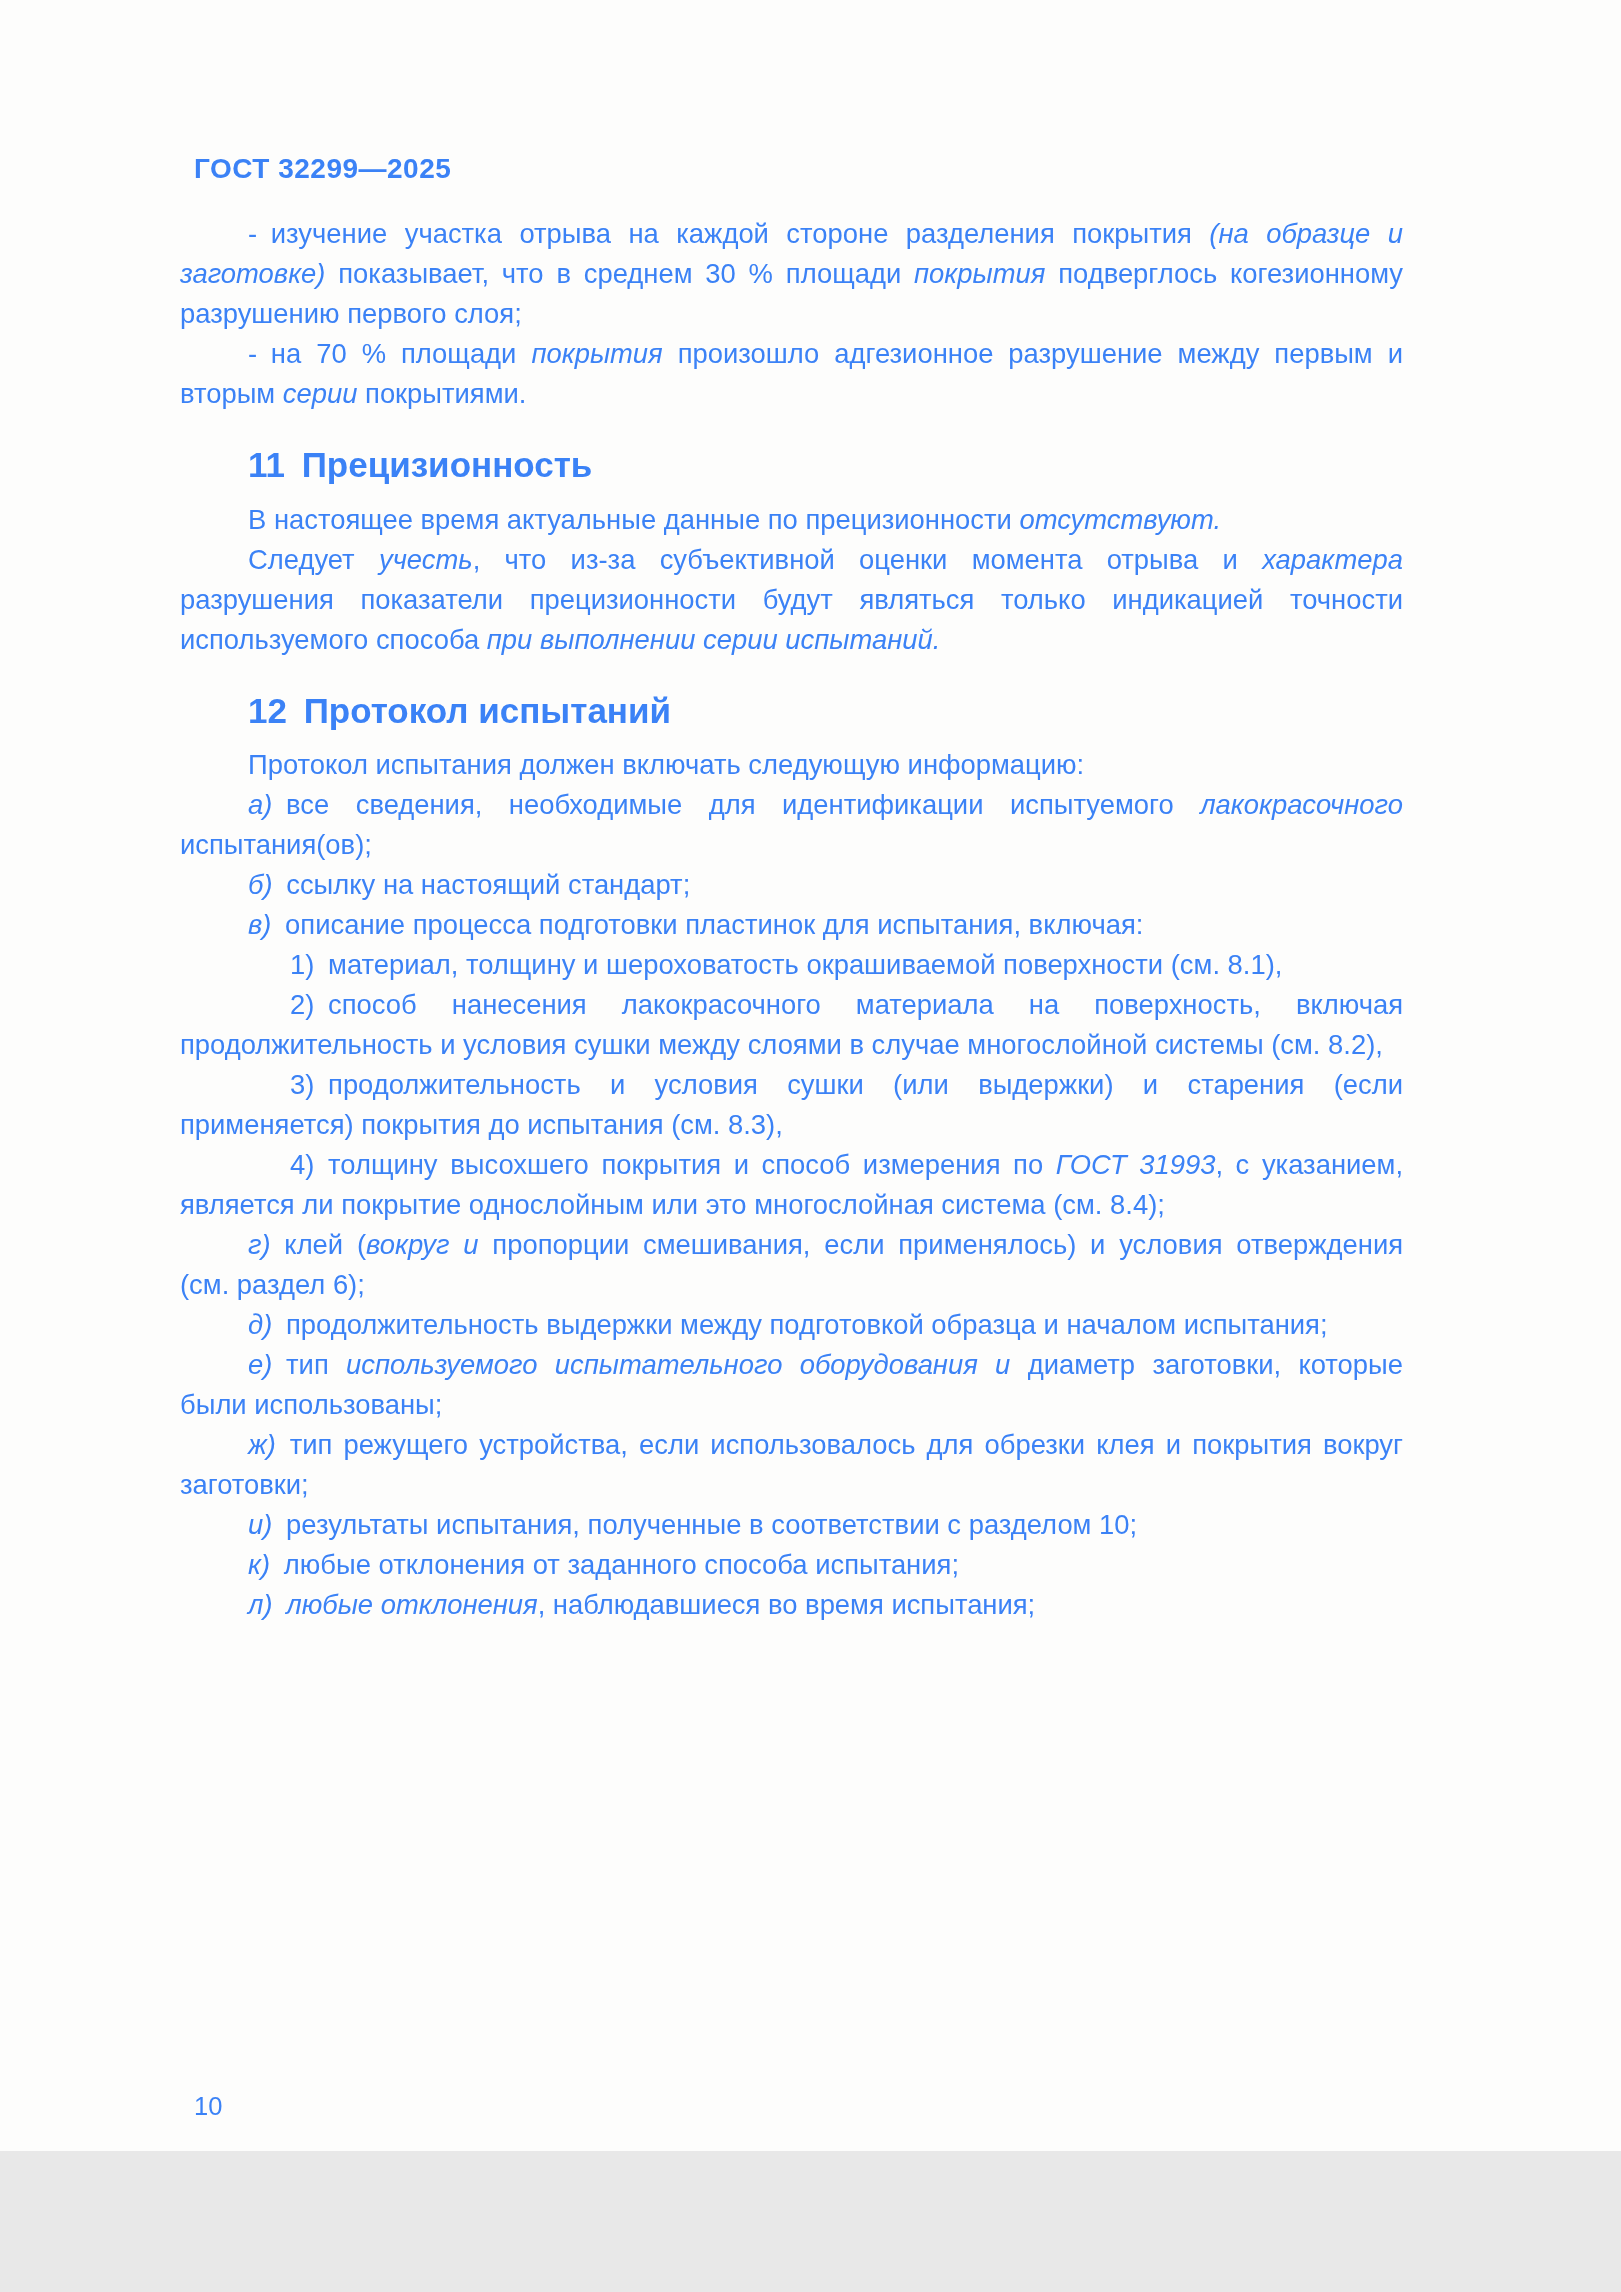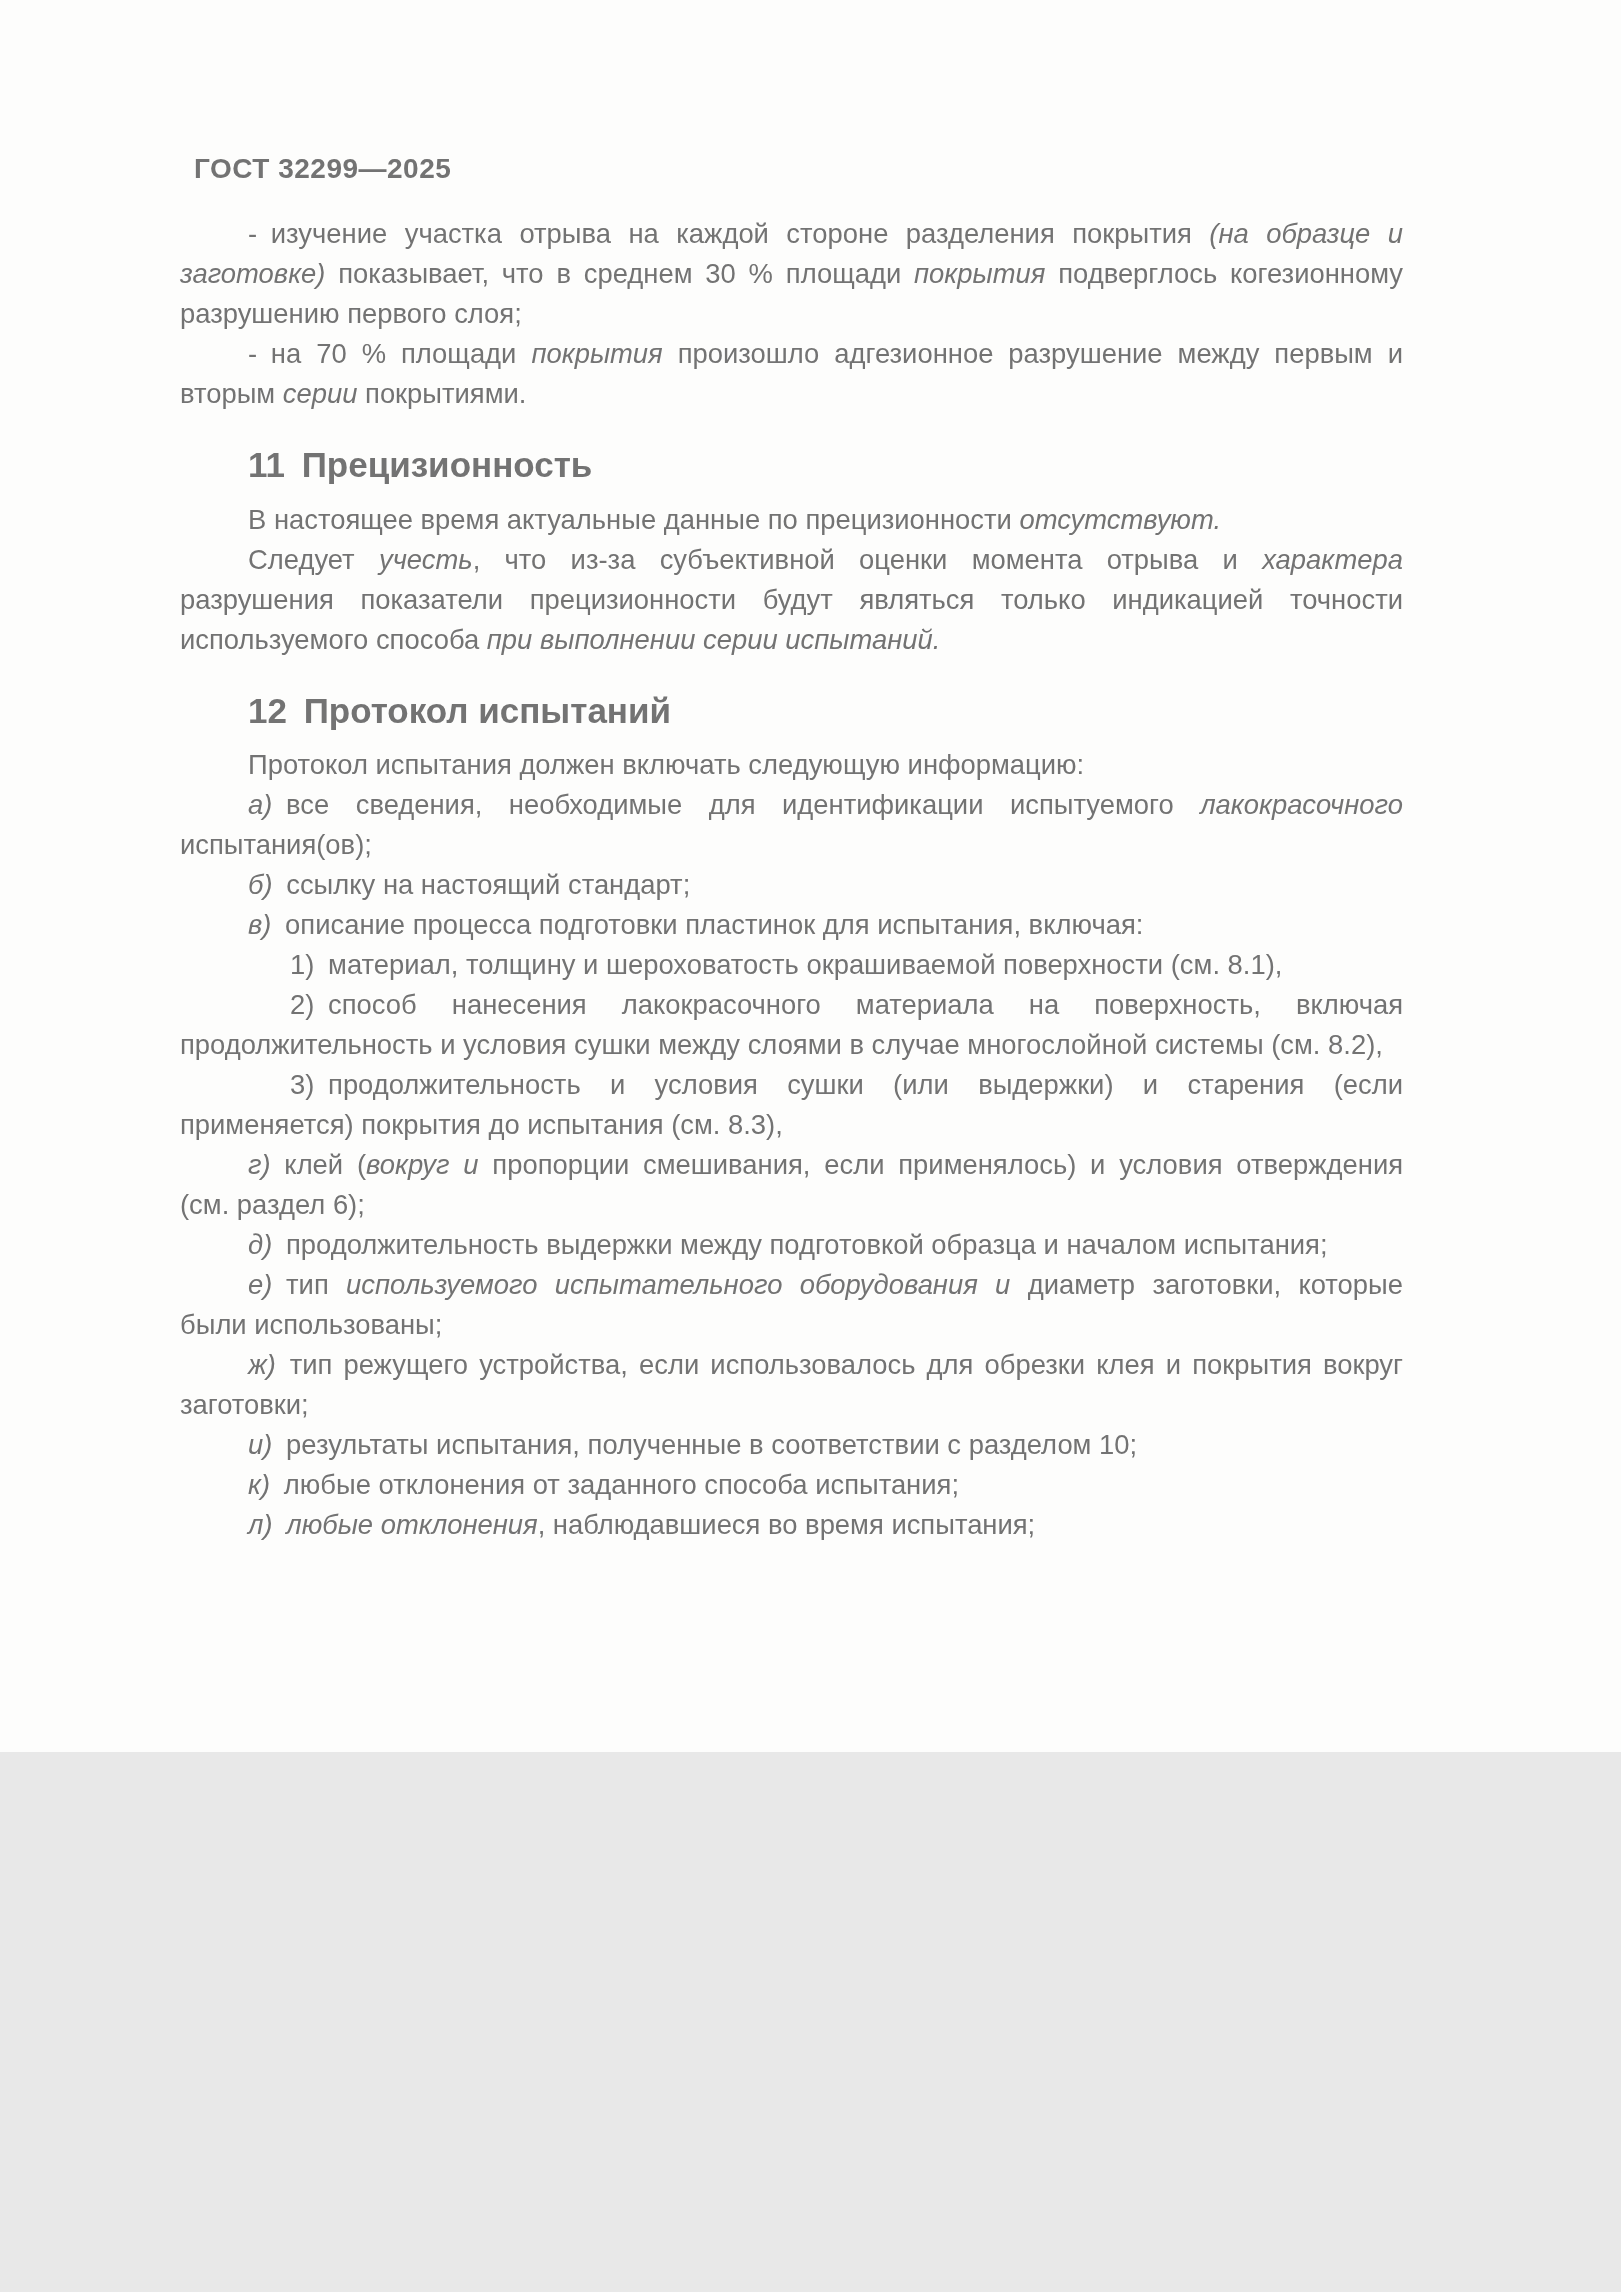--- a/index.html
+++ b/index.html
@@ -3,23 +3,23 @@
 <meta charset="utf-8">
 <style>
   html, body { margin: 0; padding: 0; }
   body {
     width: 1621px; height: 2293px;
     background: #e8e8e8;
     font-family: "Liberation Sans", "DejaVu Sans", sans-serif;
   }
   .page {
     position: relative;
-    width: 1621px; height: 1752px;
+    width: 1621px; height: 2151px;
     background: #fdfdfc;
-    color: #737373;
+    color: #3b82f6;
     overflow: hidden;
   }
   .doc-header {
     position: absolute;
     left: 194px; top: 153px;
     font-size: 28px;
     font-weight: bold;
     letter-spacing: 0.5px;
     white-space: nowrap;
   }
@@ -81,20 +81,21 @@
     </h2>
 
     <div>
         <p class="para"><span>Протокол испытания должен включать следующую информацию:</span></p>
         <p class="para"><span class="it">а)</span><span> все сведения, необходимые для идентификации испытуемого </span><span class="it">лакокрасочного</span><span> испытания(ов);</span></p>
         <p class="para"><span class="it">б)</span><span> ссылку на настоящий стандарт;</span></p>
         <p class="para"><span class="it">в)</span><span> описание процесса подготовки пластинок для испытания, включая:</span></p>
         <p class="para sub"><span>1) материал, толщину и шероховатость окрашиваемой поверхности (см. 8.1),</span></p>
         <p class="para sub"><span>2) способ нанесения лакокрасочного материала на поверхность, включая продолжительность и условия сушки между слоями в случае многослойной системы (см. 8.2),</span></p>
         <p class="para sub"><span>3) продолжительность и условия сушки (или выдержки) и старения (если применяется) покрытия до испытания (см. 8.3),</span></p>
+        <p class="para sub"><span>4) толщину высохшего покрытия и способ измерения по </span><span class="it">ГОСТ 31993</span><span>, с указанием, является ли покрытие однослойным или это многослойная система (см. 8.4);</span></p>
         <p class="para"><span class="it">г)</span><span> клей (</span><span class="it">вокруг и</span><span> пропорции смешивания, если применялось) и условия отверждения (см. раздел 6);</span></p>
         <p class="para"><span class="it">д)</span><span> продолжительность выдержки между подготовкой образца и началом испытания;</span></p>
         <p class="para"><span class="it">е)</span><span> тип </span><span class="it">используемого испытательного оборудования и</span><span> диаметр заготовки, которые были использованы;</span></p>
         <p class="para"><span class="it">ж)</span><span> тип режущего устройства, если использовалось для обрезки клея и покрытия вокруг заготовки;</span></p>
         <p class="para"><span class="it">и)</span><span> результаты испытания, полученные в соответствии с разделом 10;</span></p>
         <p class="para"><span class="it">к)</span><span> любые отклонения от заданного способа испытания;</span></p>
         <p class="para"><span class="it">л) любые отклонения</span><span>, наблюдавшиеся во время испытания;</span></p>
       </div>
 
   </div>

